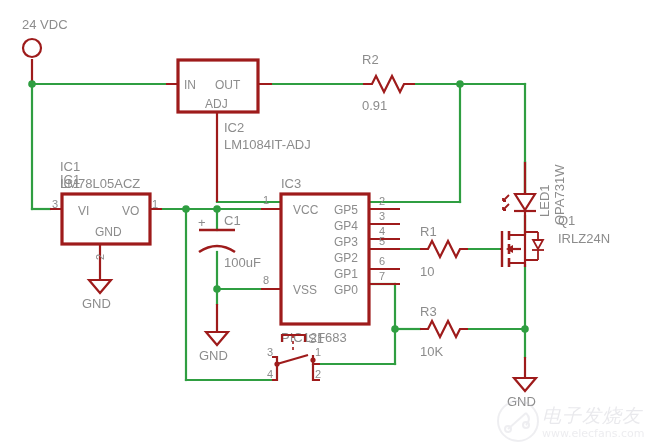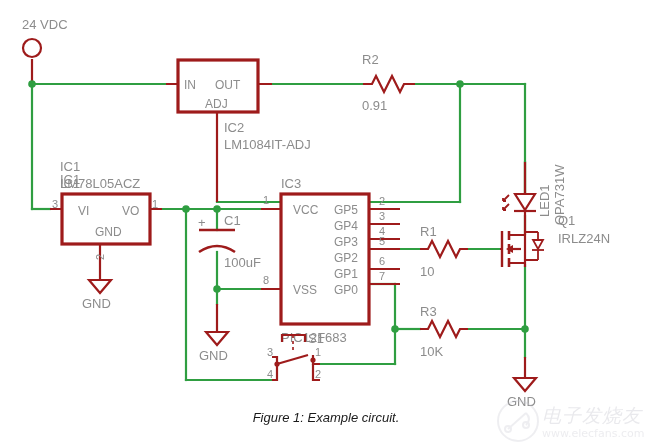--- a/index.html
+++ b/index.html
@@ -297,21 +297,20 @@
     <g>
       <polygon points="514,366 536,366 525,379" fill="#ffffff" stroke="#9e1b1b" stroke-width="2.2"></polygon>
       <text x="507" y="394" font-size="13">GND</text>
     </g>
 
     <text x="60" y="159" font-size="13" fill="#8c8c8c">IC1</text>
     <text x="60" y="176" font-size="13" fill="#8c8c8c">LM78L05ACZ</text>
 
   </svg>
 
-  <div class="cap-text">Figure 1: Example circuit.</div>
 
   <div class="wm">
     <svg width="44" height="44" viewBox="0 0 44 44">
       <circle cx="22" cy="22" r="20" fill="none" stroke="#c9c9d2" stroke-width="2"></circle>
       <path d="M12,30 L30,14" stroke="#c9c9d2" stroke-width="2" fill="none"></path>
       <circle cx="12" cy="30" r="3" fill="none" stroke="#c9c9d2" stroke-width="2"></circle>
       <circle cx="30" cy="26" r="3" fill="none" stroke="#c9c9d2" stroke-width="2"></circle>
       <path d="M30,14 Q36,20 30,26" stroke="#c9c9d2" stroke-width="2" fill="none"></path>
     </svg>
     <div class="wm-cn">电子发烧友</div>

